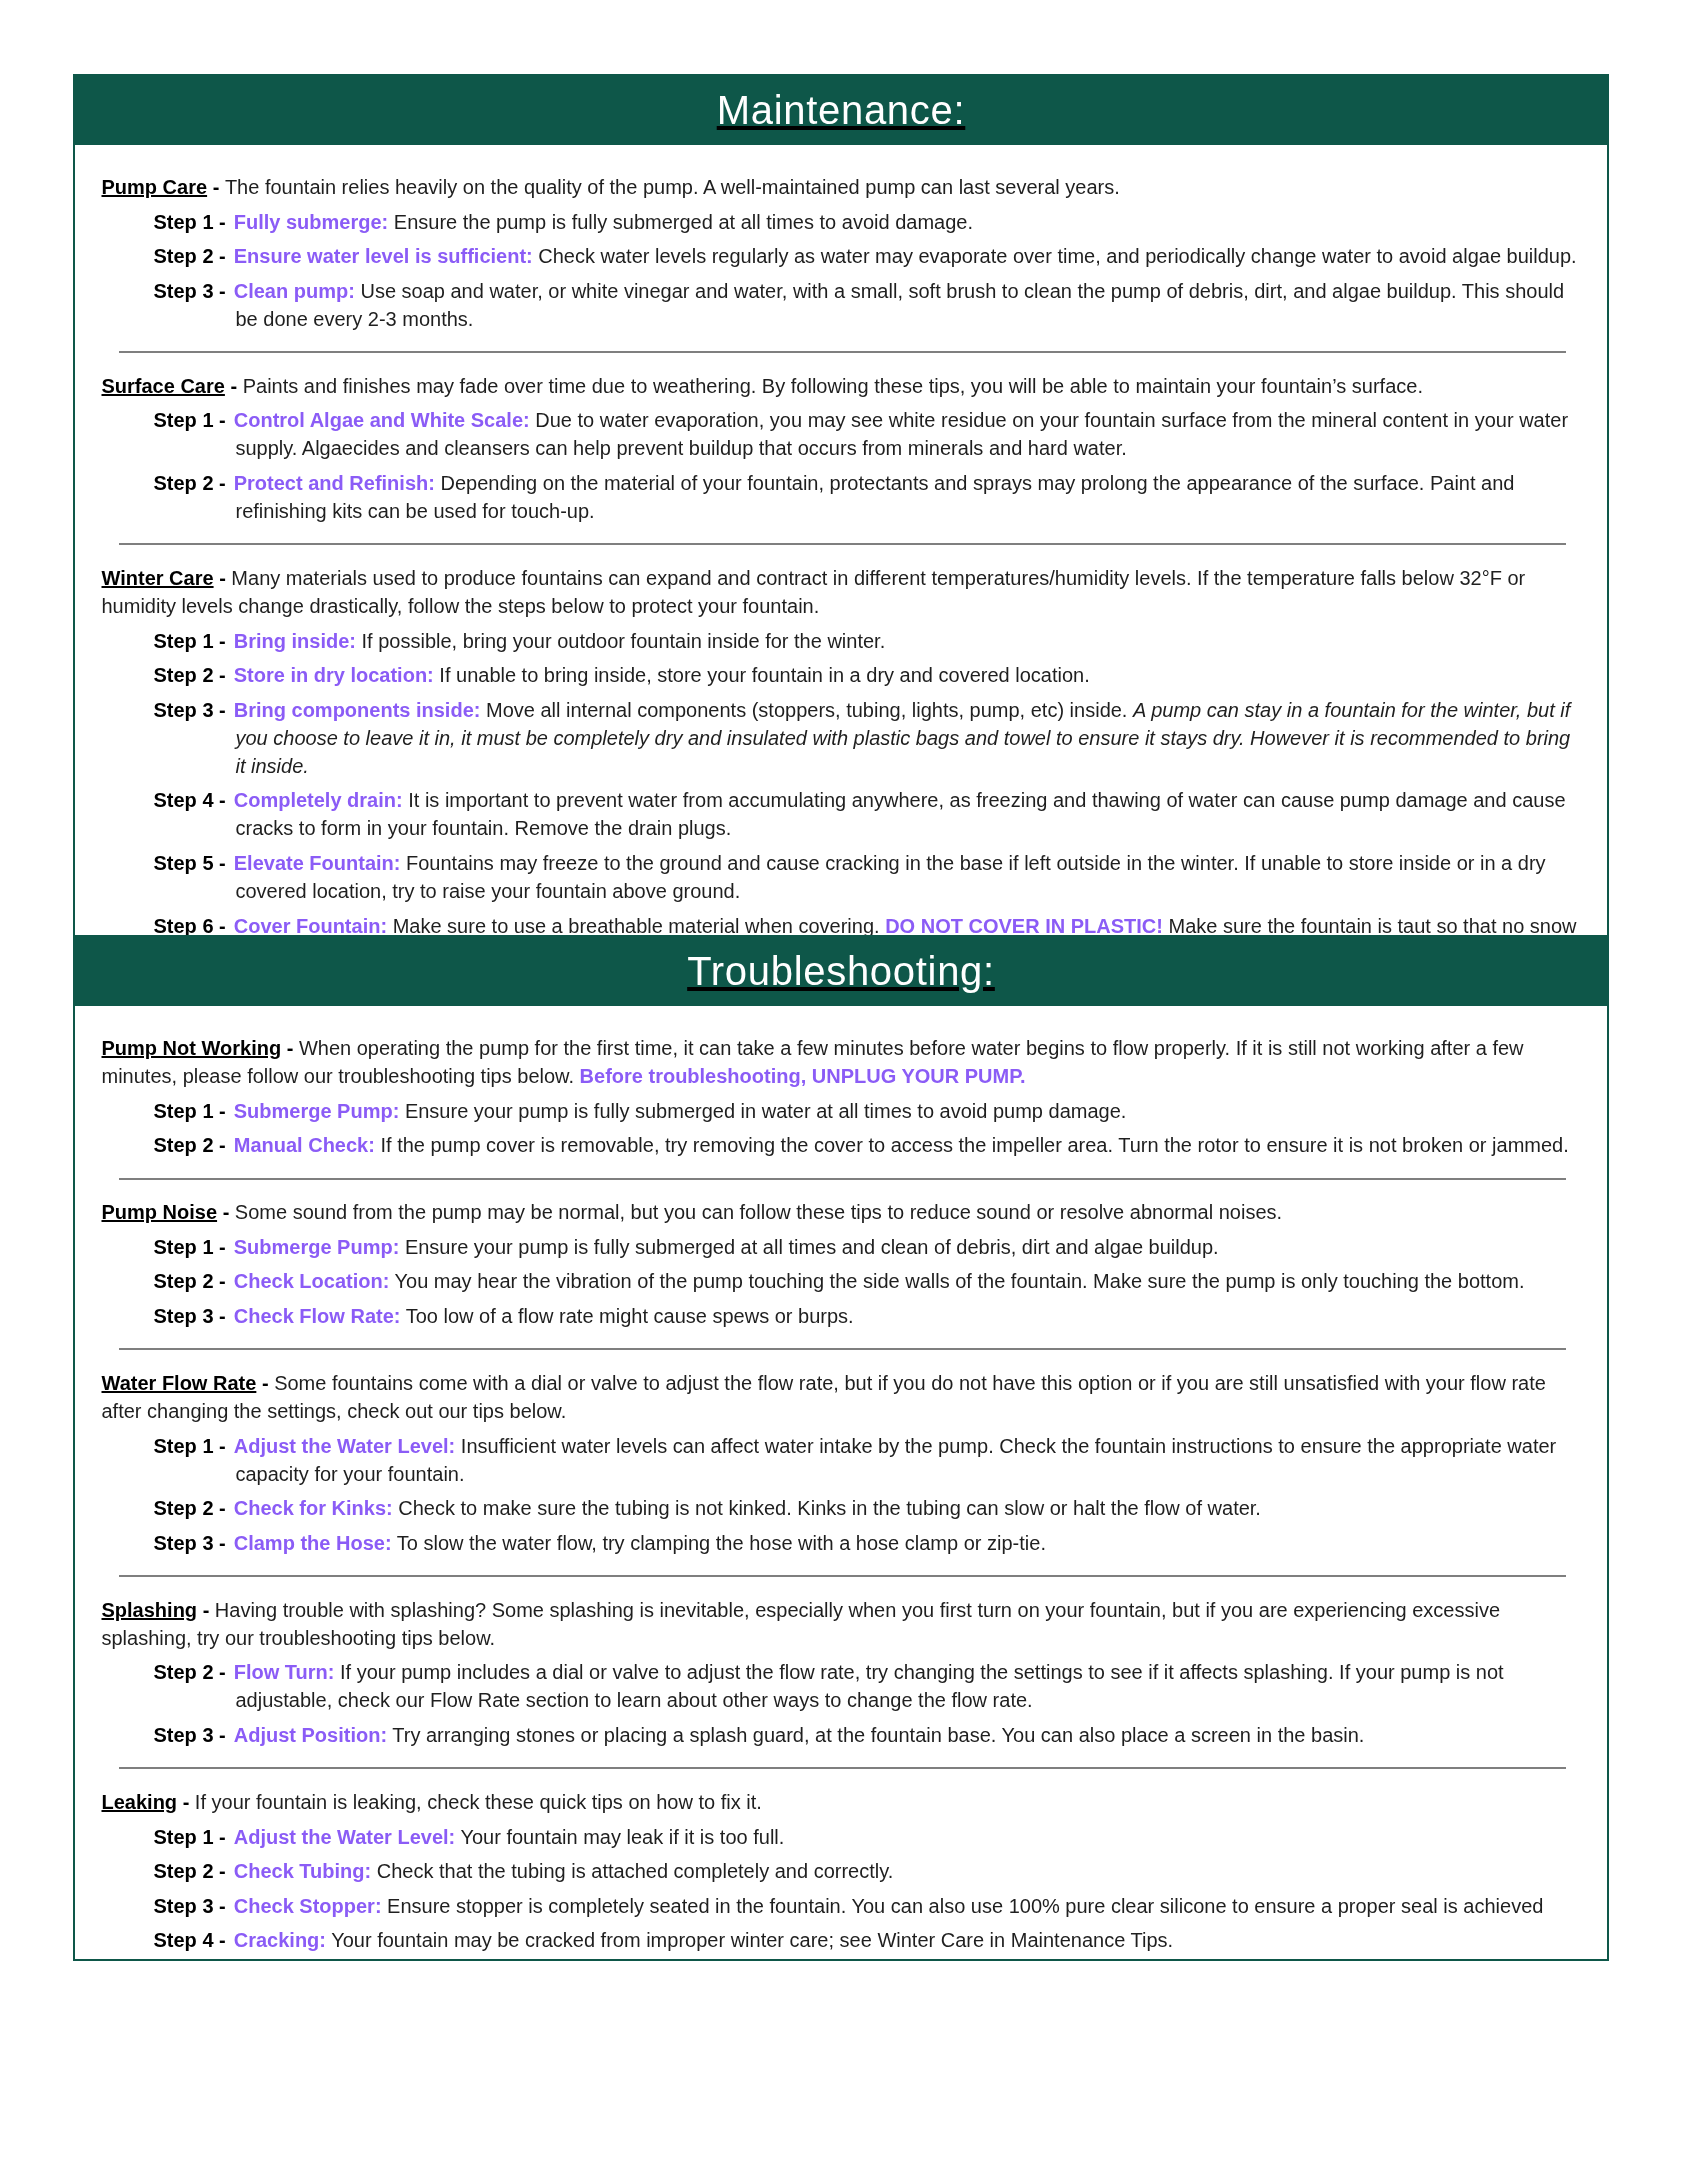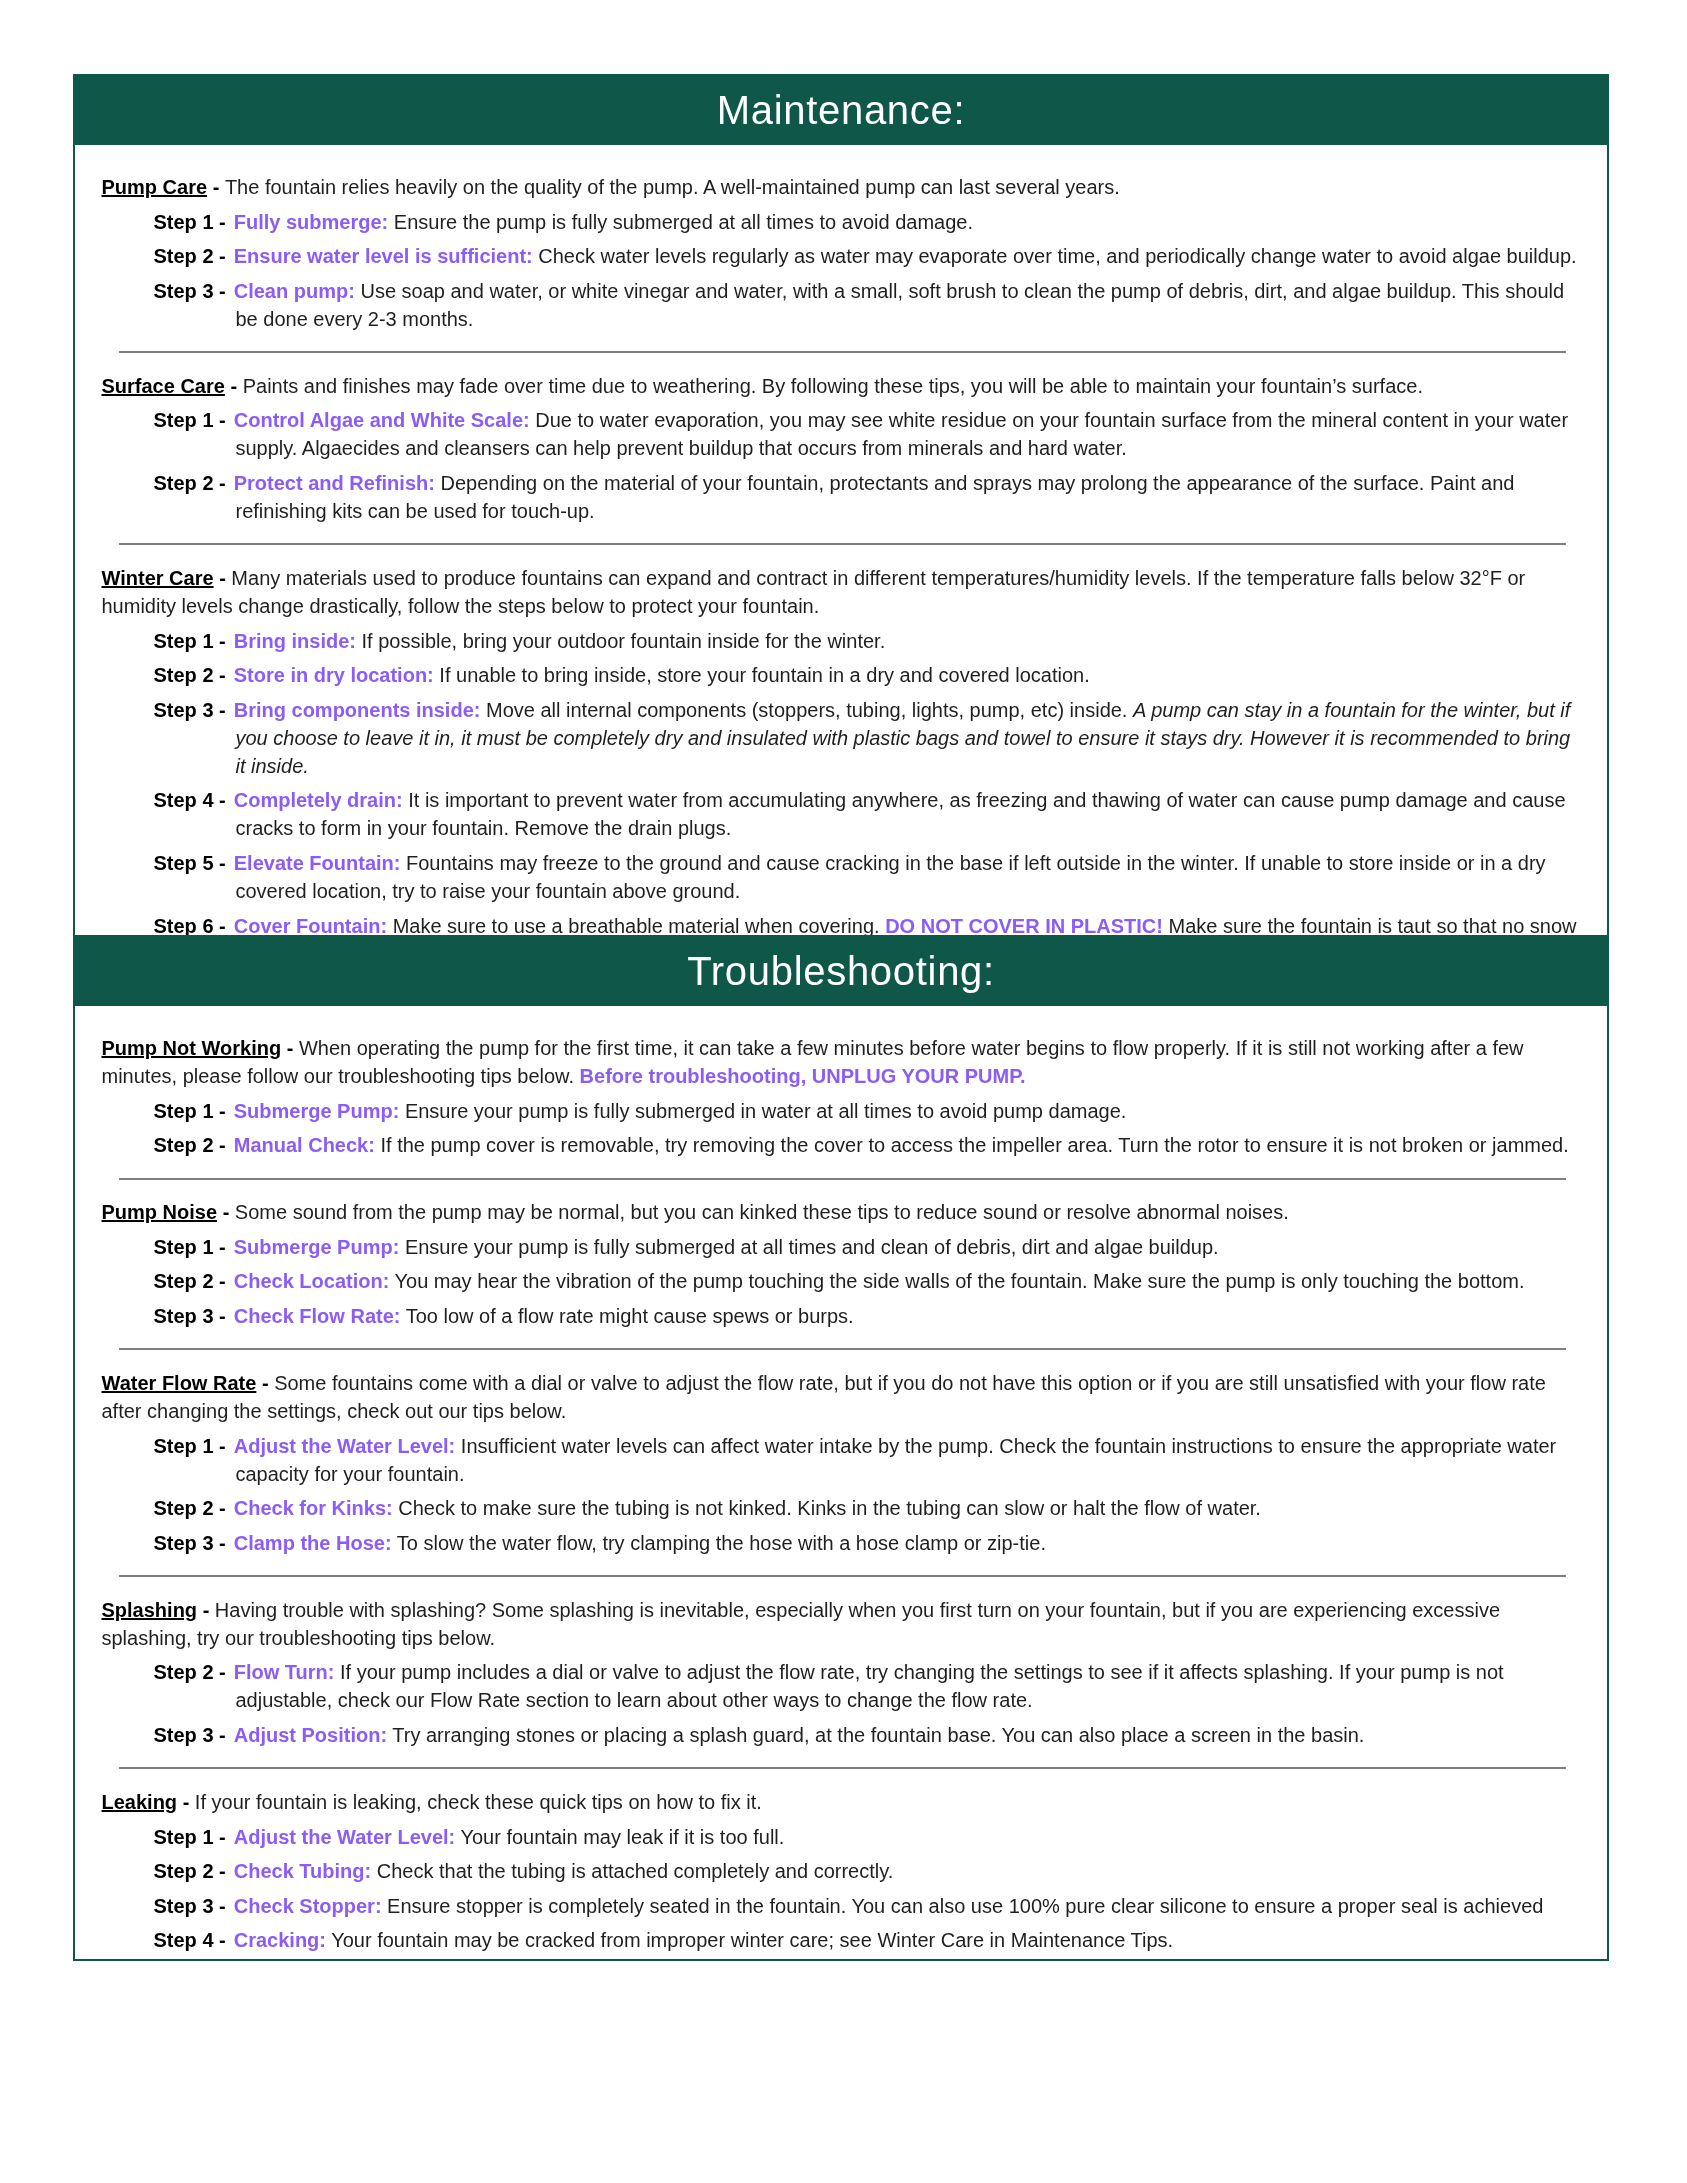--- a/index.html
+++ b/index.html
@@ -12,21 +12,21 @@
 
   .panel {
     position:absolute; left:73px; width:1536px;
     border:2px solid #0e5749; background:#ffffff; box-sizing:border-box;
   }
   .panel--maintenance    { top:74px;  height:882px; }
   .panel--troubleshooting{ top:935px; height:1026px; }
 
   .panel-header {
     background:#0e5749; height:69px;
-    display:flex; align-items:center; justify-content:center;
+    display:flex; align-items:center; justify-content:center;text-decoration:underline;
   }
   .panel-title { color:#ffffff; font-size:40px; letter-spacing:0.7px; font-weight:400; }
 
   .panel-body {
     padding:28px 24px 0 26.5px;
     color:#1f1f1f; font-size:20px; line-height:28px;
   }
 
   .section-intro { margin:0 0 4px 0; }
   .section-heading { font-weight:bold; color:#000; text-decoration:underline; }
@@ -76,21 +76,21 @@
     </section>
     <section class="panel panel--troubleshooting">
       <header class="panel-header">
         <h1 class="panel-title" style="margin: 0px;">Troubleshooting:</h1>
       </header>
       <div class="panel-body">
         <p class="section-intro"><span class="section-heading">Pump Not Working</span><span class="heading-dash"> - </span><span class="run-r">When operating the pump for the first time, it can take a few minutes before water begins to flow properly. If it is still not working after a few minutes, please follow our troubleshooting tips below. </span><span class="run-b">Before troubleshooting, UNPLUG YOUR PUMP.</span></p>
         <p class="step"><span class="step-label">Step 1 -</span><span class="run-b">Submerge Pump:</span><span class="run-r"> Ensure your pump is fully submerged in water at all times to avoid pump damage.</span></p>
         <p class="step"><span class="step-label">Step 2 -</span><span class="run-b">Manual Check:</span><span class="run-r"> If the pump cover is removable, try removing the cover to access the impeller area. Turn the rotor to ensure it is not broken or jammed.</span></p>
         <hr class="divider">
-        <p class="section-intro"><span class="section-heading">Pump Noise</span><span class="heading-dash"> - </span><span class="run-r">Some sound from the pump may be normal, but you can kinked these tips to reduce sound or resolve abnormal noises.</span></p>
+        <p class="section-intro"><span class="section-heading">Pump Noise</span><span class="heading-dash"> - </span><span class="run-r">Some sound from the pump may be normal, but you can follow these tips to reduce sound or resolve abnormal noises.</span></p>
         <p class="step"><span class="step-label">Step 1 -</span><span class="run-b">Submerge Pump:</span><span class="run-r"> Ensure your pump is fully submerged at all times and clean of debris, dirt and algae buildup.</span></p>
         <p class="step"><span class="step-label">Step 2 -</span><span class="run-b">Check Location:</span><span class="run-r"> You may hear the vibration of the pump touching the side walls of the fountain. Make sure the pump is only touching the bottom.</span></p>
         <p class="step"><span class="step-label">Step 3 -</span><span class="run-b">Check Flow Rate:</span><span class="run-r"> Too low of a flow rate might cause spews or burps.</span></p>
         <hr class="divider">
         <p class="section-intro"><span class="section-heading">Water Flow Rate</span><span class="heading-dash"> - </span><span class="run-r">Some fountains come with a dial or valve to adjust the flow rate, but if you do not have this option or if you are still unsatisfied with your flow rate after changing the settings, check out our tips below.</span></p>
         <p class="step"><span class="step-label">Step 1 -</span><span class="run-b">Adjust the Water Level:</span><span class="run-r"> Insufficient water levels can affect water intake by the pump. Check the fountain instructions to ensure the appropriate water capacity for your fountain.</span></p>
         <p class="step"><span class="step-label">Step 2 -</span><span class="run-b">Check for Kinks:</span><span class="run-r"> Check to make sure the tubing is not kinked. Kinks in the tubing can slow or halt the flow of water.</span></p>
         <p class="step"><span class="step-label">Step 3 -</span><span class="run-b">Clamp the Hose:</span><span class="run-r"> To slow the water flow, try clamping the hose with a hose clamp or zip-tie.</span></p>
         <hr class="divider">
         <p class="section-intro"><span class="section-heading">Splashing</span><span class="heading-dash"> - </span><span class="run-r">Having trouble with splashing? Some splashing is inevitable, especially when you first turn on your fountain, but if you are experiencing excessive splashing, try our troubleshooting tips below.</span></p>

